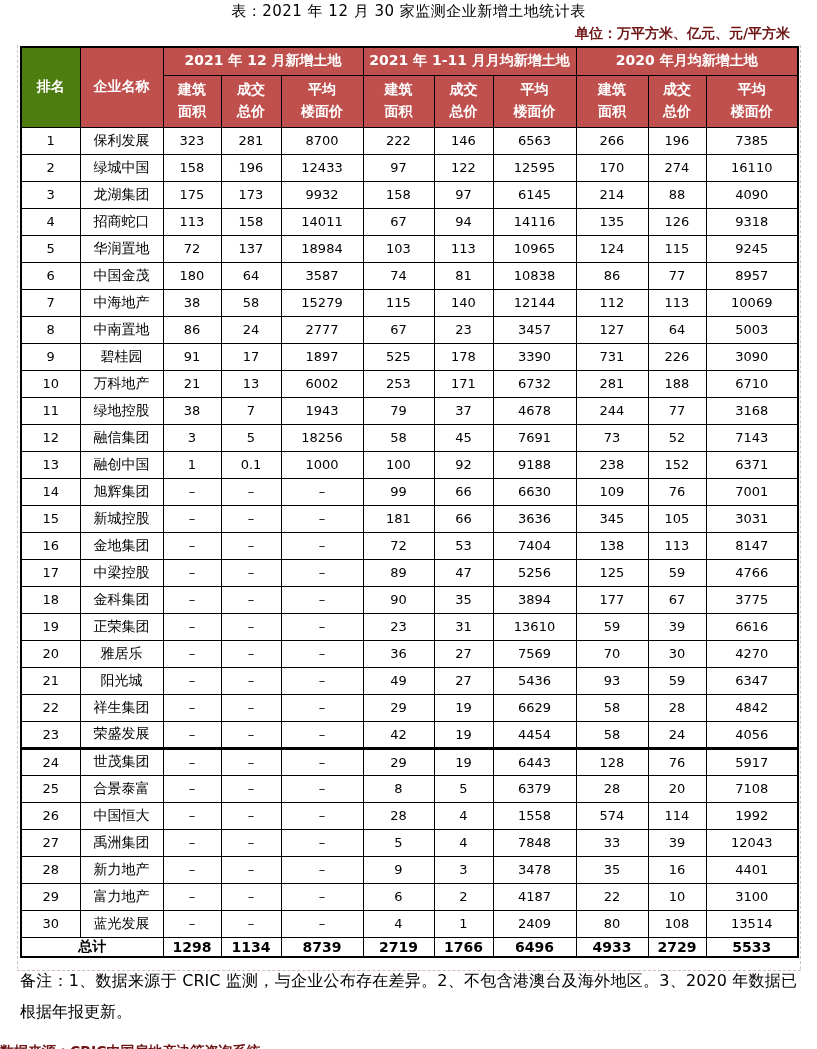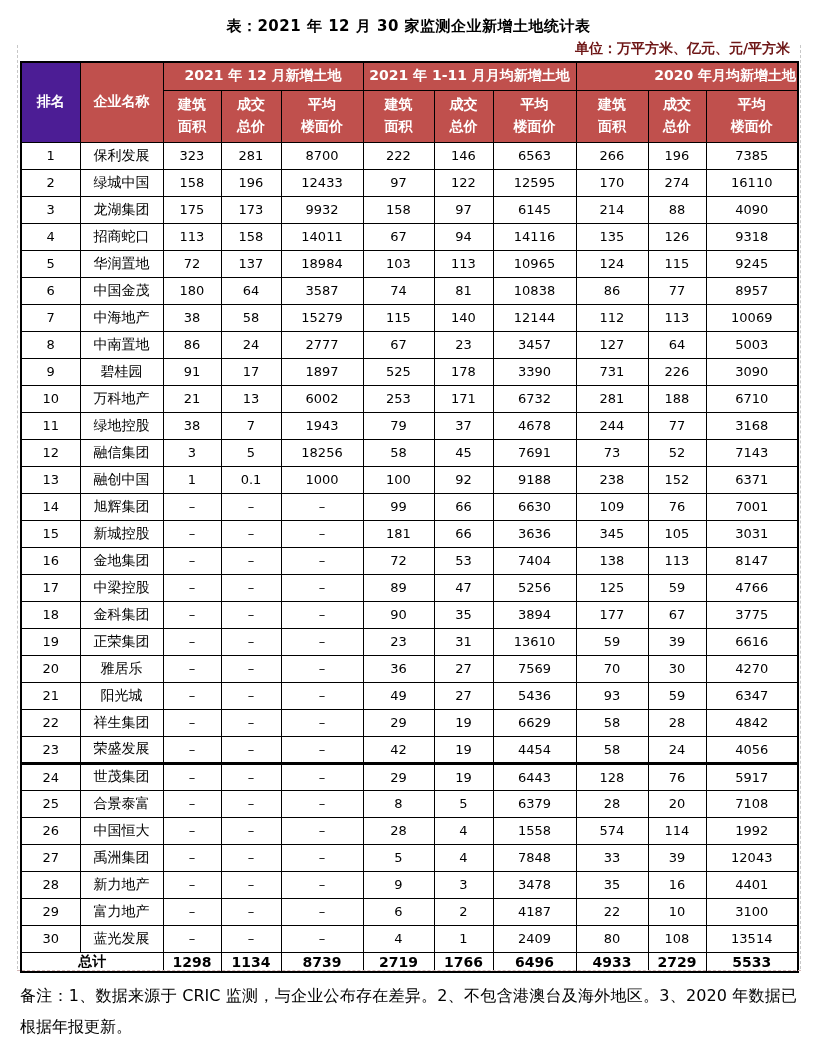--- a/index.html
+++ b/index.html
@@ -5,24 +5,24 @@
   html,body{margin:0;padding:0;background:#ffffff;}
   .page{
     position:relative;
     width:817px;height:1049px;
     background:#ffffff;
     font-family:"DejaVu Sans","Liberation Sans",sans-serif;
     color:#000;
     overflow:hidden;
   }
   .title{
-    padding-top:17px;
+    padding-top:2px;
     text-align:center;
     font-size:15px;
-    font-weight:bold;
+    font-weight:normal;
     letter-spacing:0.5px;
   }
   .unit{
     margin:4px 27px 3px 0;
     text-align:right;
     font-size:14px;
     font-weight:bold;
     color:#6E1616;
   }
   table.stats{
@@ -88,25 +88,25 @@
         <col style="width:82px">
       <col style="width:71px">
         <col style="width:59px">
         <col style="width:83px">
       <col style="width:72px">
         <col style="width:58px">
         <col style="width:92px">
     </colgroup>
     <thead>
       <tr class="group-row">
-        <th rowspan="2" style="background: #4c1d95; color: rgb(255, 255, 255);">排名</th>
+        <th rowspan="2" style="background: #4d7c0f; color: rgb(255, 255, 255);">排名</th>
         <th rowspan="2" style="background: rgb(192, 80, 77); color: rgb(255, 255, 255);">企业名称</th>
         <th colspan="3" style="background: rgb(192, 80, 77); color: rgb(255, 255, 255);">2021 年 12 月新增土地</th>
         <th colspan="3" style="background: rgb(192, 80, 77); color: rgb(255, 255, 255);">2021 年 1-11 月月均新增土地</th>
-        <th colspan="3" style="background: rgb(192, 80, 77); color: rgb(255, 255, 255); text-align: right;">2020 年月均新增土地</th>
+        <th colspan="3" style="background: rgb(192, 80, 77); color: rgb(255, 255, 255);">2020 年月均新增土地</th>
       </tr>
       <tr class="sub-row">
         <th style="background: rgb(192, 80, 77); color: rgb(255, 255, 255);">建筑
 面积</th>
         <th style="background: rgb(192, 80, 77); color: rgb(255, 255, 255);">成交
 总价</th>
         <th style="background: rgb(192, 80, 77); color: rgb(255, 255, 255);">平均
 楼面价</th>
         <th style="background: rgb(192, 80, 77); color: rgb(255, 255, 255);">建筑
 面积</th>

